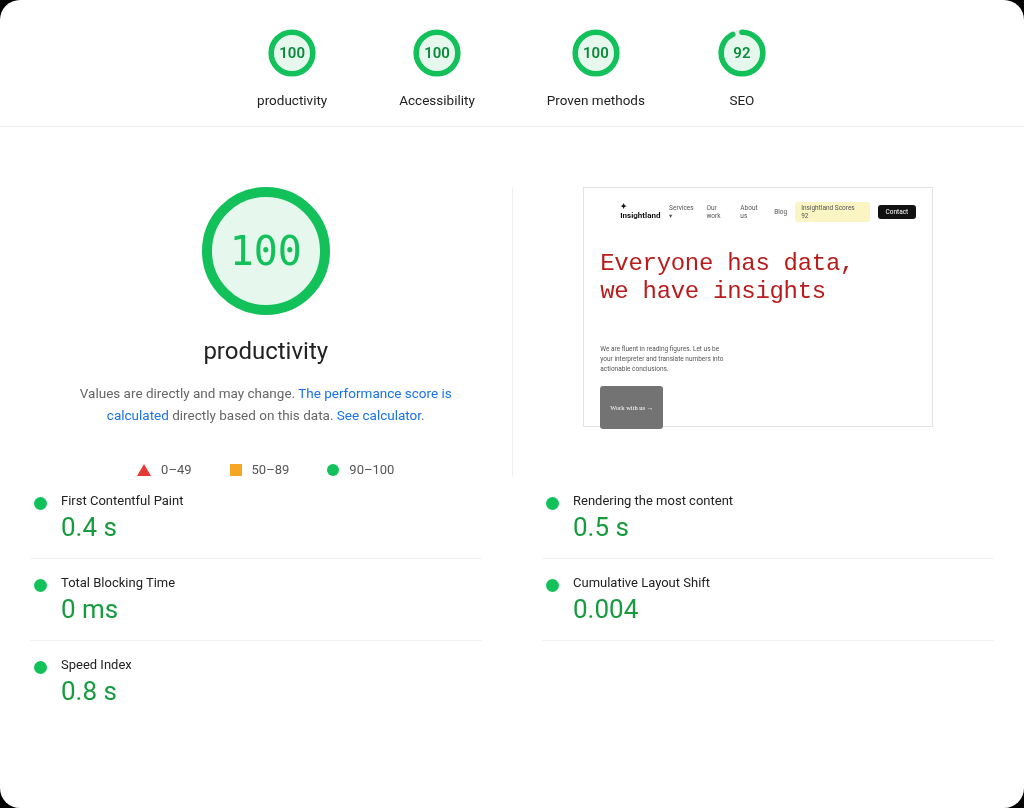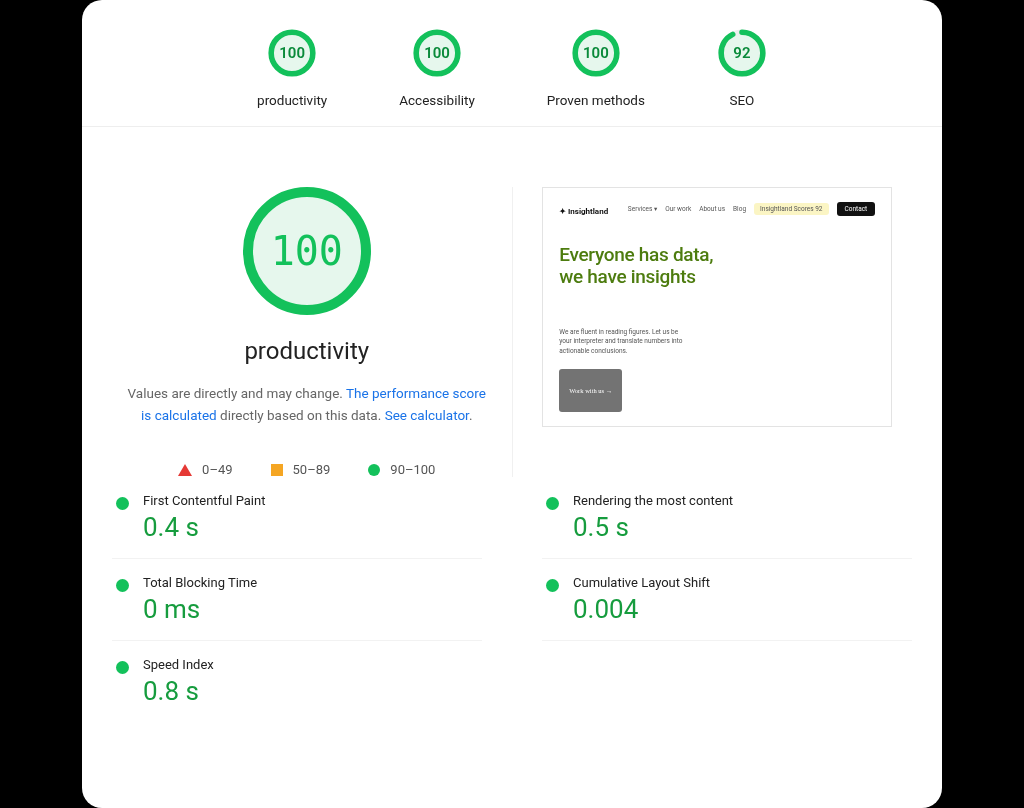--- a/index.html
+++ b/index.html
@@ -5,21 +5,21 @@
   * { box-sizing: border-box; margin: 0; padding: 0; }
   body {
     font-family: -apple-system, BlinkMacSystemFont, "Segoe UI", Roboto, Helvetica, Arial, sans-serif;
     background: #000;
     display: flex;
     justify-content: center;
     align-items: flex-start;
     min-height: 808px;
   }
   .window {
-    width: 860px;
+    width: 1024px;
     height: 808px;
     background: #fff;
     border-radius: 20px;
     overflow: hidden;
     position: relative;
   }
   
   .top-gauges {
     display: flex;
     justify-content: center;
@@ -86,28 +86,28 @@
 
   
   .main-right {
     flex: 1; display: flex; justify-content: center; align-items: flex-start;
   }
   .preview {
     width: 350px; height: 240px; border: 1px solid #e3e3e3; background: #fff; padding: 14px 16px;
     display: flex; flex-direction: column; font-size: 7px;
   }
   .preview-head {
-    display: flex; justify-content: space-between; align-items: flex-end; margin-bottom: 28px;
+    display: flex; justify-content: space-between; align-items: flex-start; margin-bottom: 28px; margin-left: 20px;
   }
   .preview-logo { font-weight: 700; font-size: 8px; color: #111; }
   .preview-nav { display: flex; gap: 8px; align-items: center; color: #555; }
   .preview-nav span { font-size: 6.5px; }
   .preview-btn-yellow { background: #fbf5c4; padding: 2px 6px; border-radius: 3px; font-size: 6px; }
   .preview-btn-dark { background: #111; color: #fff; padding: 3px 8px; border-radius: 3px; font-size: 6.5px; }
-  .preview-hero { font-size: 19px; color: #4d7c0f; line-height: 1.15; font-weight: 500; letter-spacing: -0.3px; }
+  .preview-hero { font-size: 24px; color: #b91c1c; line-height: 1.15; font-weight: 500; letter-spacing: -0.3px; font-family: Liberation Mono, monospace; }
   .preview-sub { margin-top: 40px; font-size: 6.5px; color: #555; max-width: 130px; line-height: 1.5; }
   .preview-cta { margin-top: 12px; background: #737373; color: #fff; padding: 18px 10px; border-radius: 3px; font-size: 6.5px; width: fit-content; font-family: Liberation Serif, serif; }
 
   
   .data-header {
     display: flex; justify-content: space-between; align-items: center;
     padding: 10px 30px 8px 30px; border-bottom: 1px solid #eee;
     font-size: 12px; color: #888; letter-spacing: 0.5px;
   }
   .expand { font-size: 14px; color: #666; letter-spacing: 0; }

